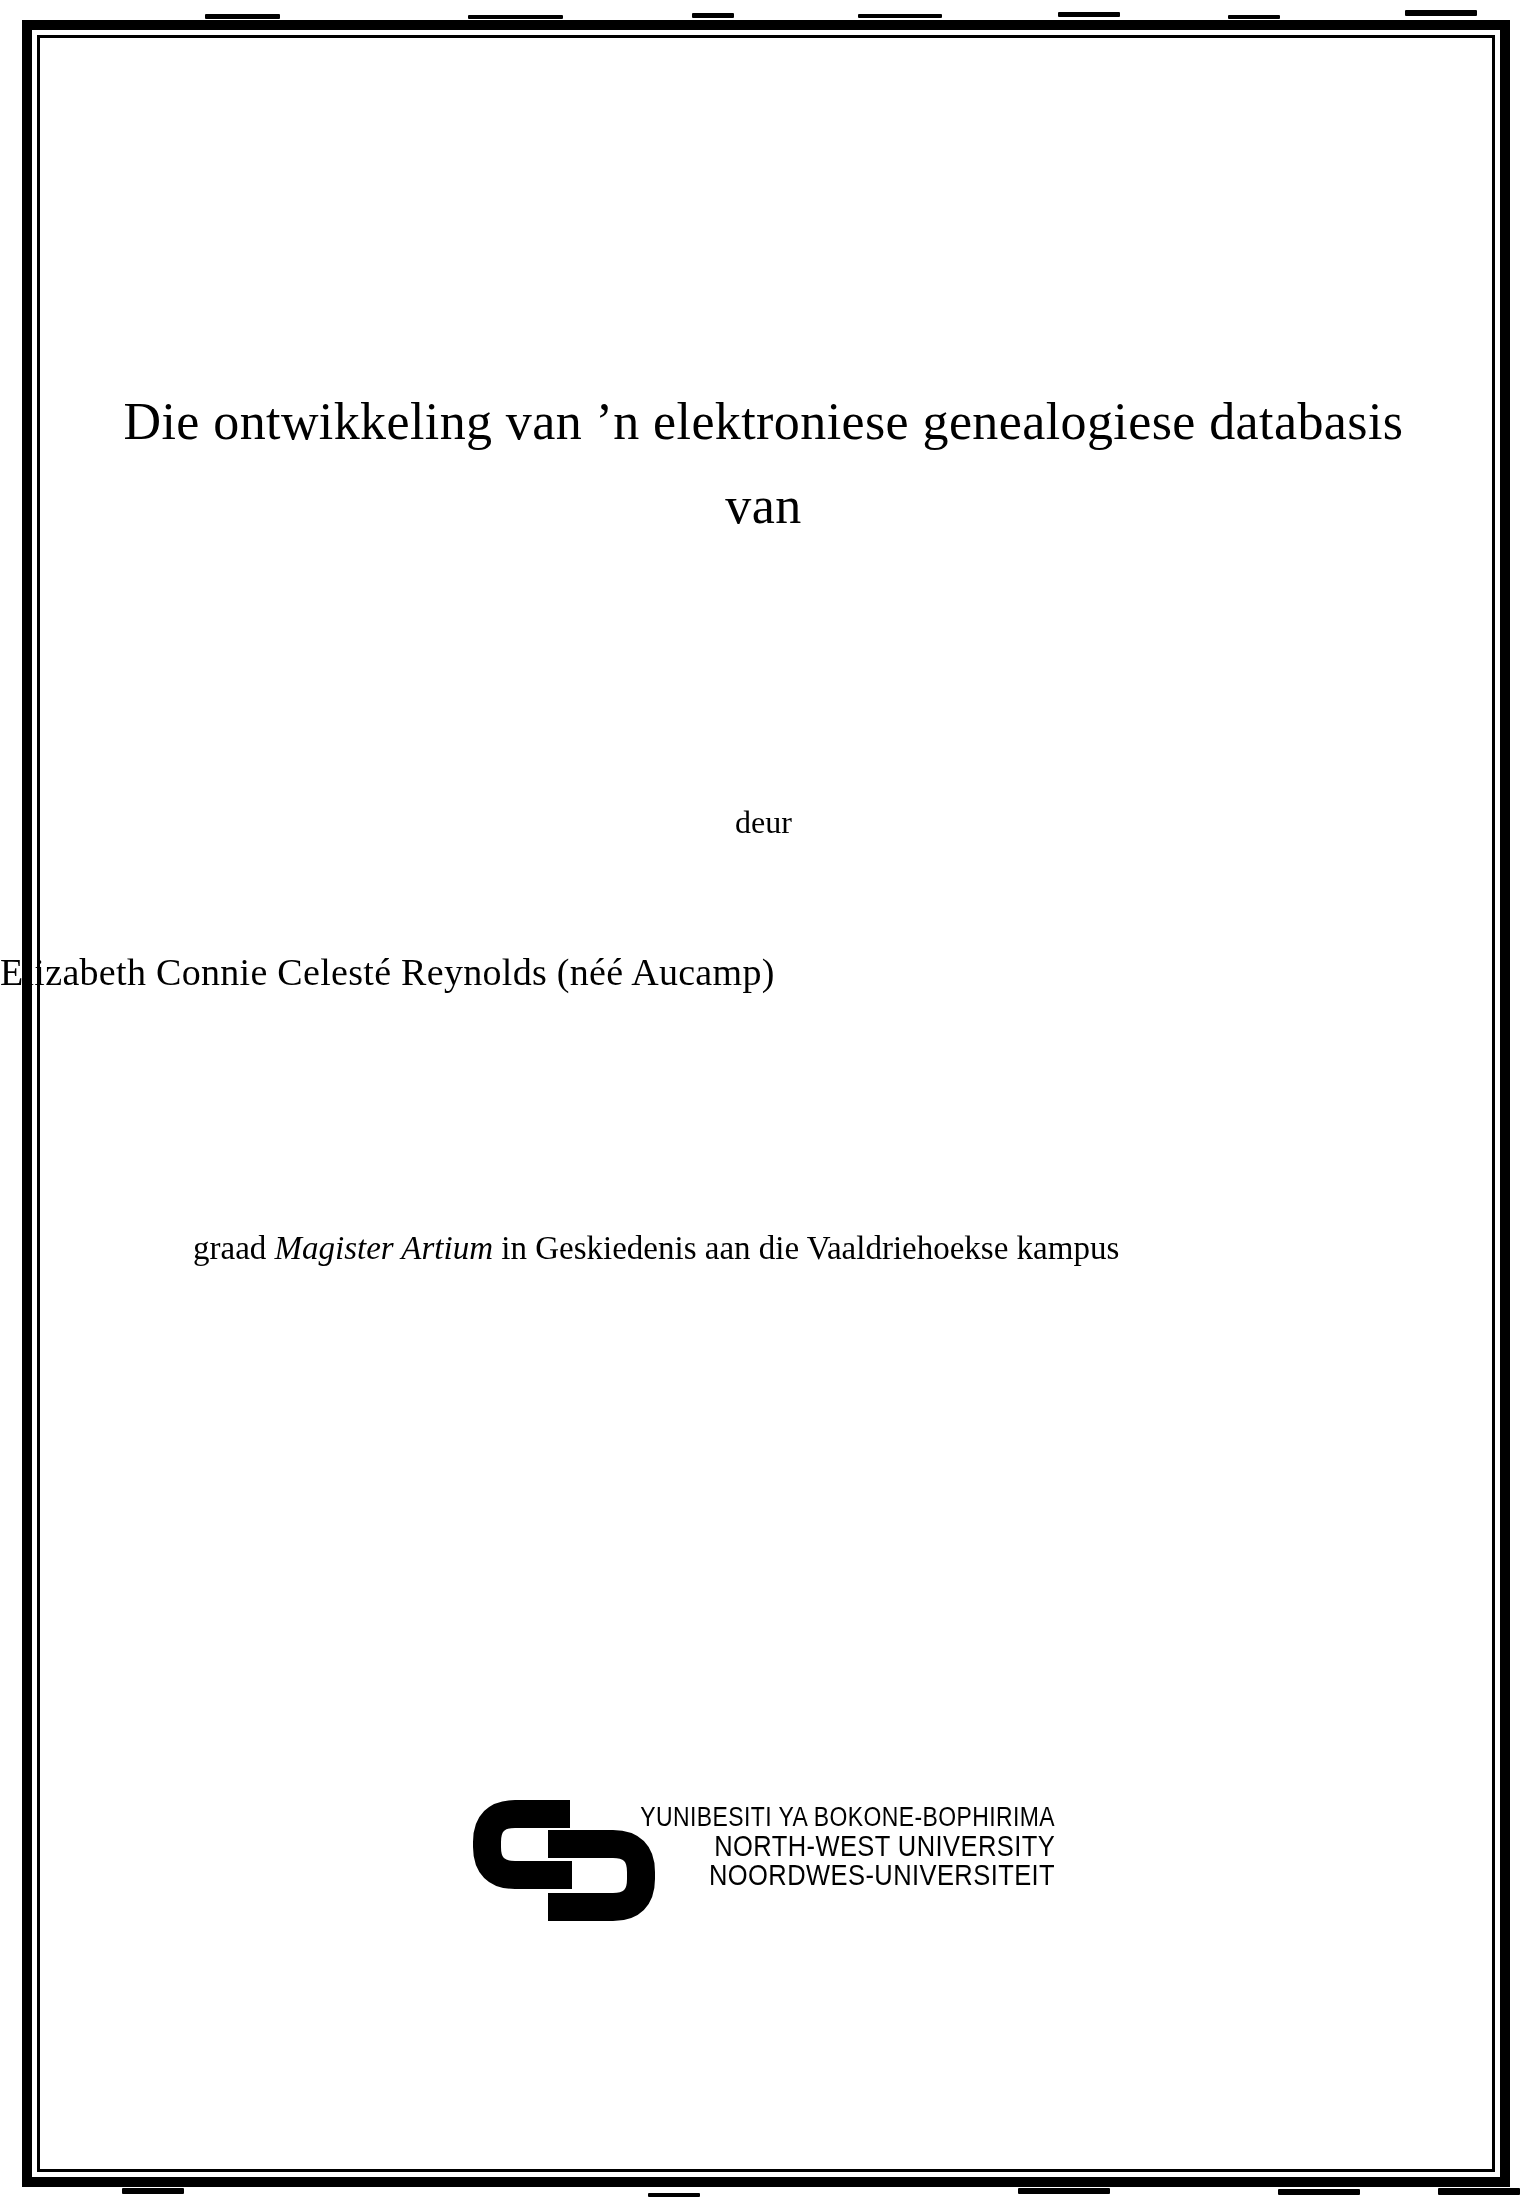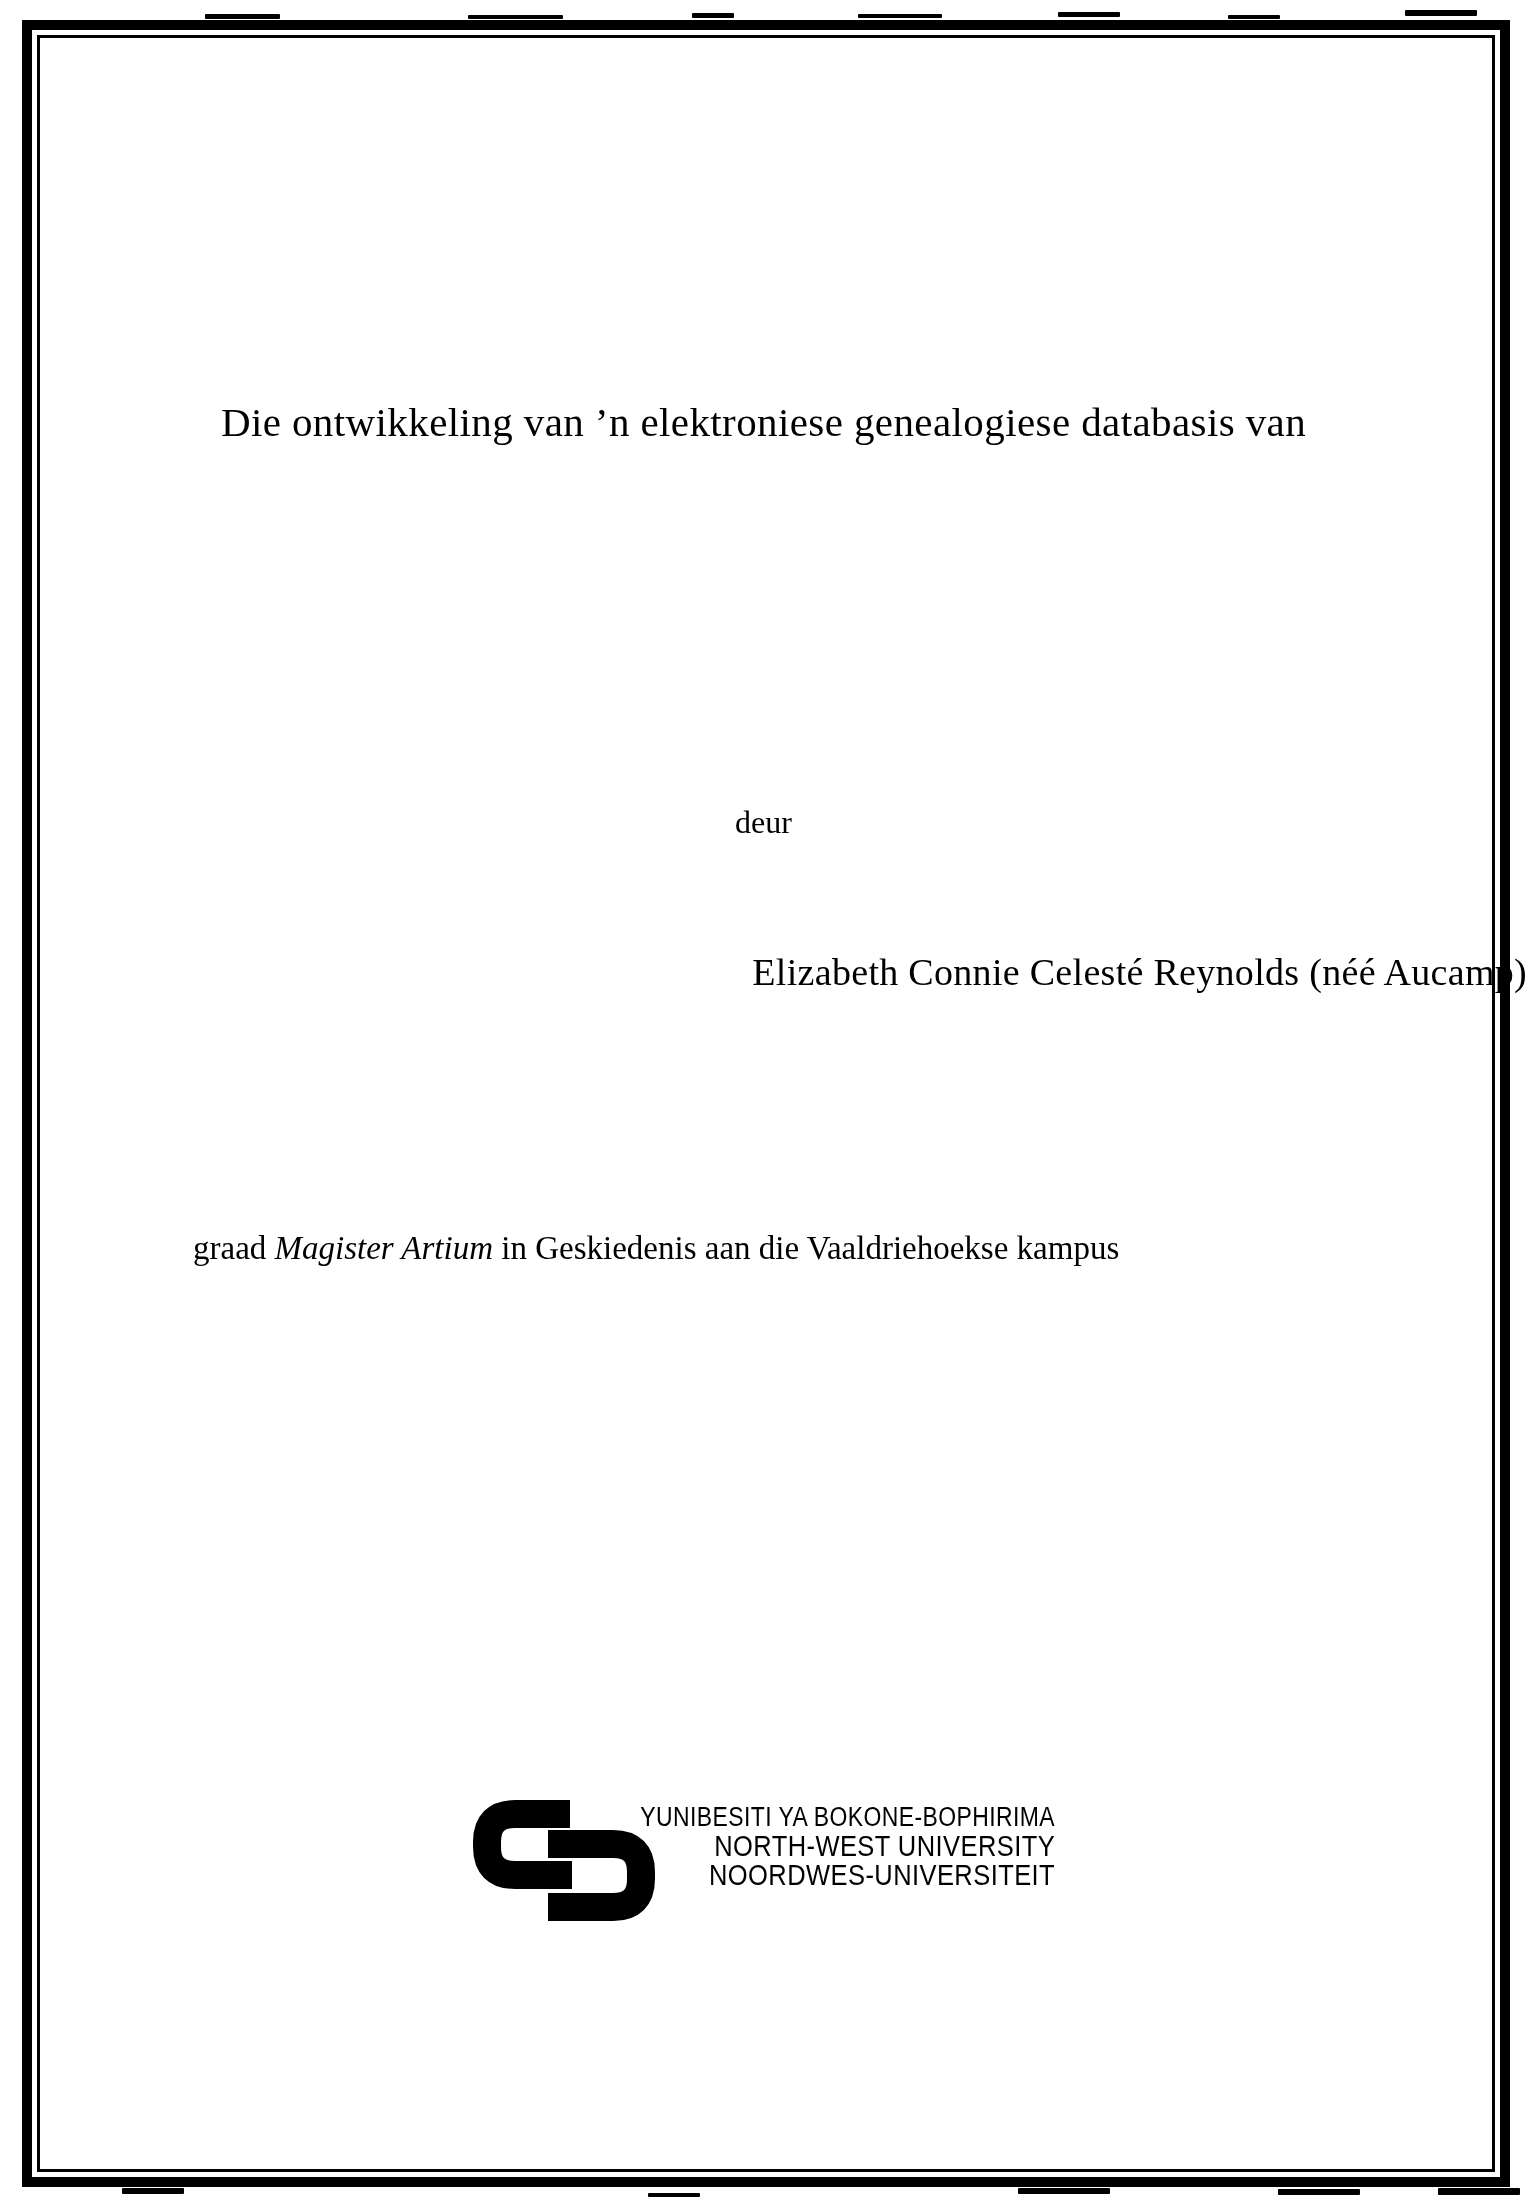--- a/index.html
+++ b/index.html
@@ -23,24 +23,24 @@
   .a5{left:1058px;top:12px;width:62px;height:5px;}
   .a6{left:1228px;top:15px;width:52px;height:4px;}
   .a7{left:1405px;top:10px;width:72px;height:6px;}
   .a8{left:122px;top:2188px;width:62px;height:6px;}
   .a9{left:1018px;top:2188px;width:92px;height:6px;}
   .a10{left:1278px;top:2189px;width:82px;height:6px;}
   .a11{left:1438px;top:2188px;width:82px;height:7px;}
   .a12{left:648px;top:2193px;width:52px;height:4px;}
 
   .title{position:absolute;left:110px;right:110px;top:380px;text-align:center;
-         font-size:41px;line-height:84px;letter-spacing:.4px;}
+         font-size:52px;line-height:84px;letter-spacing:.4px;}
   .byline{position:absolute;left:0;right:0;top:800px;text-align:center;
           font-size:32px;line-height:44px;}
-  .author{position:absolute;left:0;right:0;top:948px;text-align:right;
+  .author{position:absolute;left:0;right:0;top:948px;text-align:left;
           font-size:38px;line-height:48px;letter-spacing:.3px;}
 
   .statement{position:absolute;left:193px;top:1224px;width:1152px;
              font-size:33px;line-height:48px;}
   .statement .line-just{text-align:justify;text-align-last:justify;}
   .statement i{font-style:italic;}
 
   .imprint{position:absolute;left:193px;top:1648px;font-size:33px;line-height:48px;}
 
   .logo-mark{position:absolute;left:465px;top:1799px;width:200px;height:126px;}

